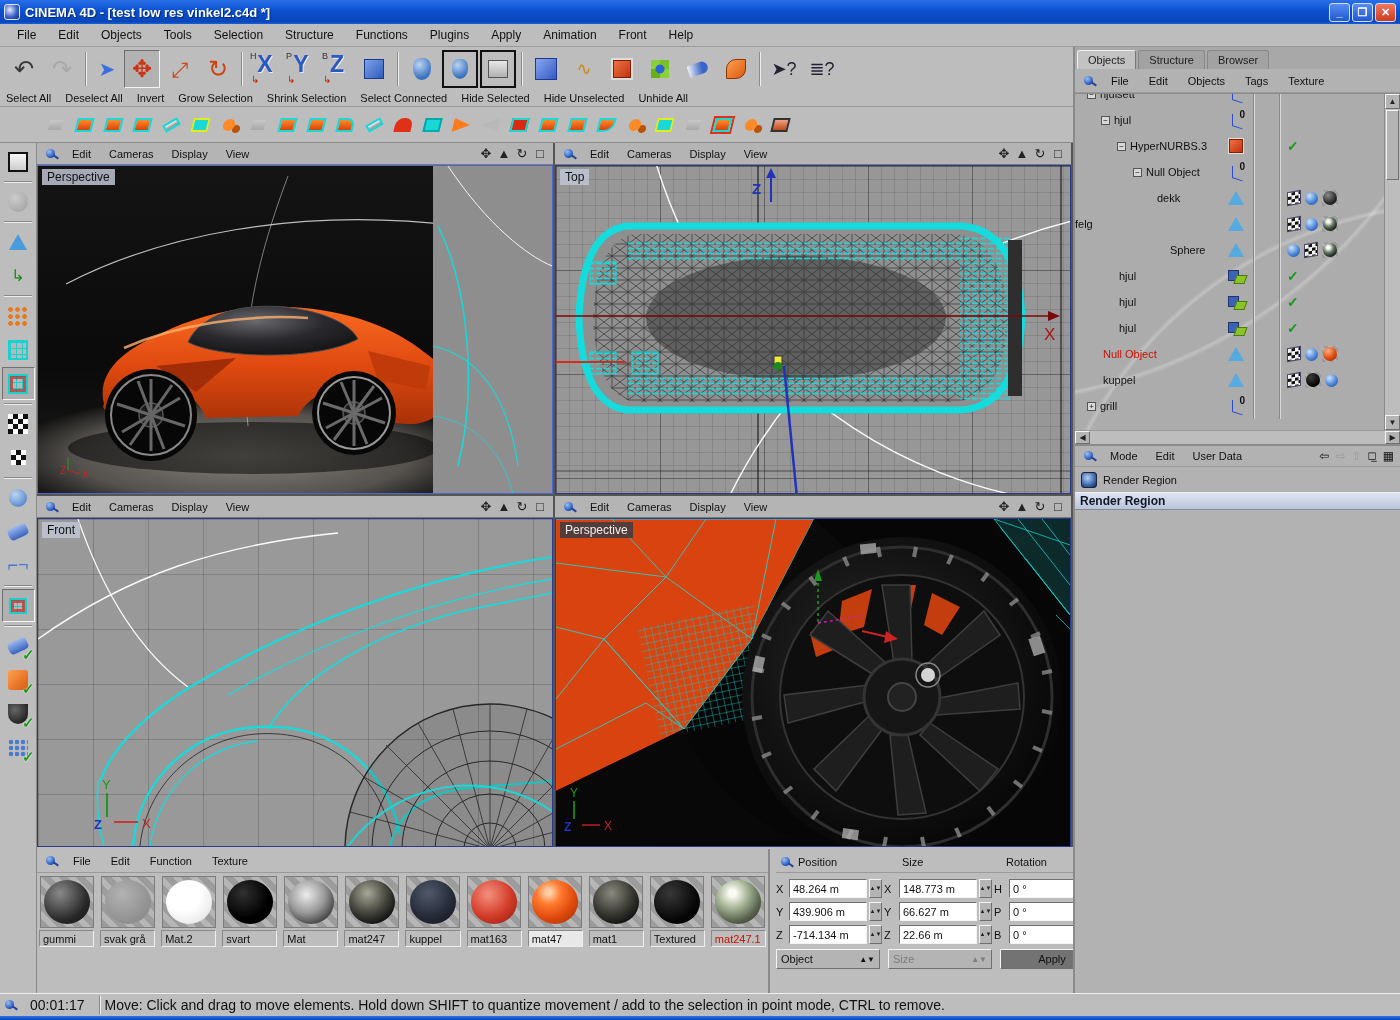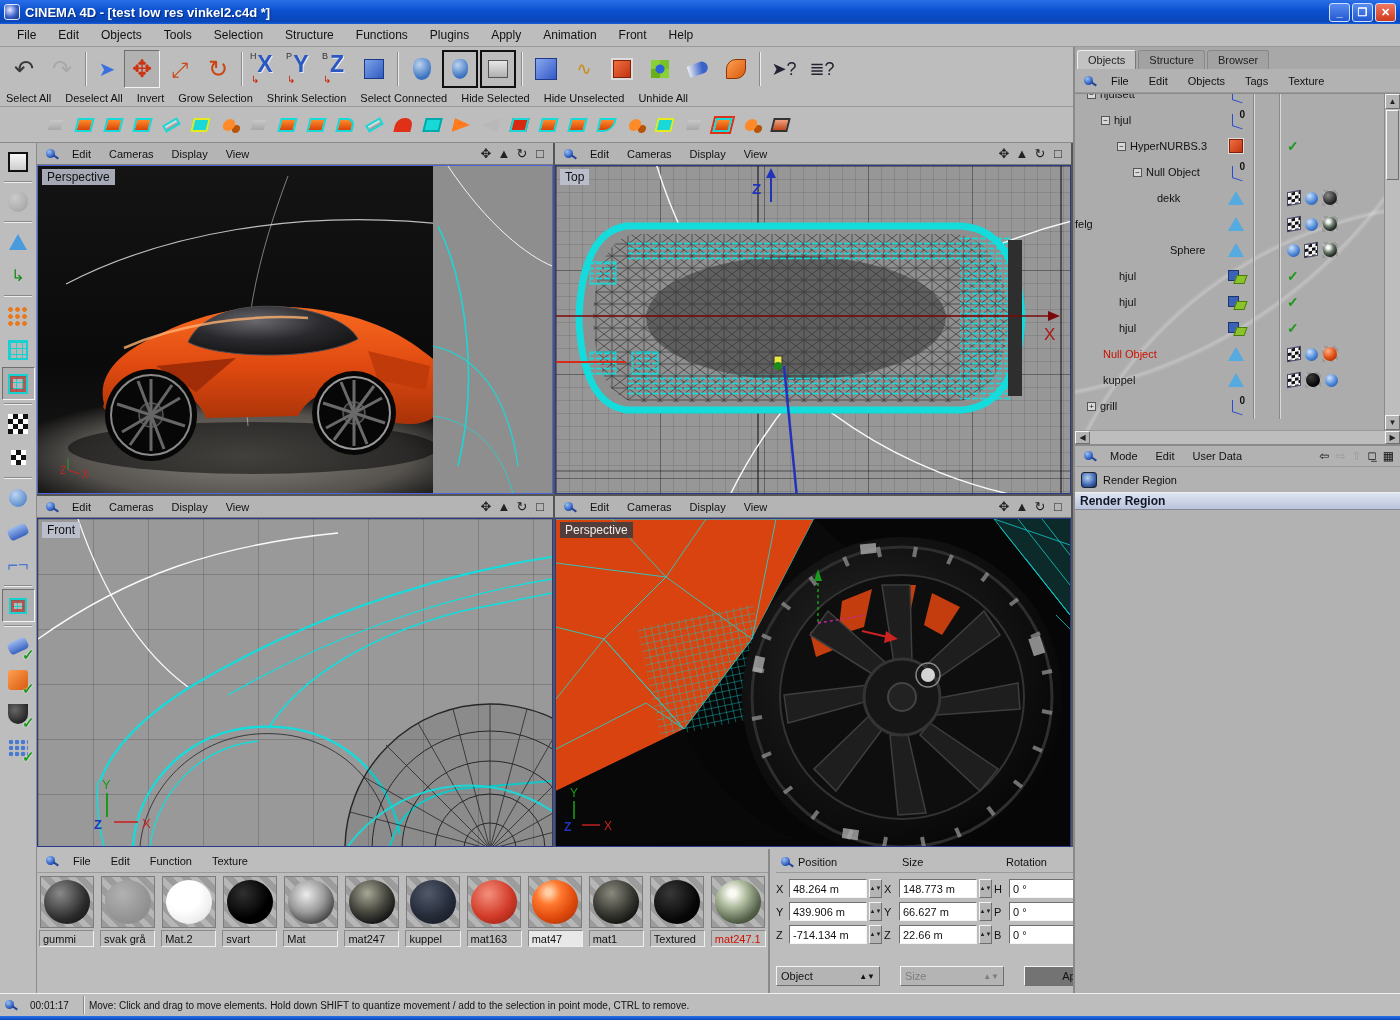--- a/index.html
+++ b/index.html
@@ -122,21 +122,21 @@
   
   .coords { flex:1; padding:2px 6px 0 6px; font-size:11px; color:#111; }
   .coord-head { display:flex; align-items:center; height:22px; border-bottom:1px solid #9a9a9a; margin-bottom:5px; }
   .coord-head .h { width:104px; }
   .coord-grid { display:grid; grid-template-columns:11px 78px 13px 13px 78px 13px 13px 78px 13px; grid-auto-rows:21px;
     column-gap:2px; row-gap:2px; align-items:center; }
   .cfield { height:19px; background:#fff; border:1px solid; border-color:#6f6f6f #f4f4f4 #f4f4f4 #6f6f6f;
     font-size:11px; padding:1px 3px; display:flex; align-items:center; white-space:nowrap; overflow:hidden; }
   .spin { height:19px; background:#b4b4b4; border:1px solid; border-color:#f4f4f4 #6f6f6f #6f6f6f #f4f4f4;
     display:flex; flex-direction:column; align-items:center; justify-content:center; font-size:6px; color:#222; line-height:1.1; }
-  .coord-bottom { display:flex; margin-top:21px; gap:20px; }
+  .coord-bottom { display:flex; margin-top:4px; gap:8px; }
   .dd { width:104px; height:20px; background:#b4b4b4; border:1px solid; border-color:#f4f4f4 #6f6f6f #6f6f6f #f4f4f4;
     display:flex; align-items:center; padding:0 4px; }
   .dd .arr { margin-left:auto; font-size:8px; }
   .dd.disabled { color:#7d7d7d; }
   .apply { width:104px; height:20px; background:#737373; border:1px solid; border-color:#f4f4f4 #6f6f6f #6f6f6f #f4f4f4;
     display:flex; align-items:center; justify-content:center; }
 
   
   .rightpanel { position:absolute; right:0; top:47px; width:327px; bottom:25px; background:#b2b2b2; border-left:2px solid #8a8a8a; }
   .tabs { height:22px; display:flex; align-items:flex-end; background:#a8a8a8; padding-left:2px; gap:2px; }
@@ -196,21 +196,21 @@
   .rr-icon { width:16px; height:16px; border-radius:3px; background:radial-gradient(circle at 40% 35%, #b8d0f0, #3a66b0 60%, #14264a); border:1px solid #223; }
   .attr-title { height:18px; background:linear-gradient(#dfe5f2,#b9c3da); border-top:1px solid #eee; border-bottom:1px solid #889;
     font-size:12px; font-weight:bold; color:#101828; display:flex; align-items:center; padding-left:5px; }
   .pin { width:14px; height:14px; position:relative; margin:0 4px; flex:none; }
   .pin::before { content:""; position:absolute; left:1px; top:2px; width:9px; height:9px; border-radius:50%;
     background:radial-gradient(circle at 35% 30%, #9ac0f0, #2a5ac0 65%, #102a68); }
   .pin::after { content:""; position:absolute; left:8px; top:9px; width:6px; height:1.5px; background:#24449a; transform:rotate(35deg); }
 
   
   .statusbar { position:absolute; left:0; right:0; top:993px; height:23px; background:#bdbdbd; border-top:1px solid #f0f0f0;
-    display:flex; align-items:center; font-size:10px; color:#111; }
+    display:flex; align-items:center; font-size:14px; color:#111; }
   .time-box { padding:2px 8px; margin-right:2px; }
   .status-sep { width:2px; align-self:stretch; border-left:1px solid #8a8a8a; border-right:1px solid #ececec; margin:2px 4px; }
   .bottom-strip { position:absolute; left:0; right:0; bottom:0; height:4px; background:linear-gradient(#2a72ec,#0b47b8); }
 
   .icon-glyph { line-height:1; }
 </style>
 </head>
 <body>
 
 <div class="window">

